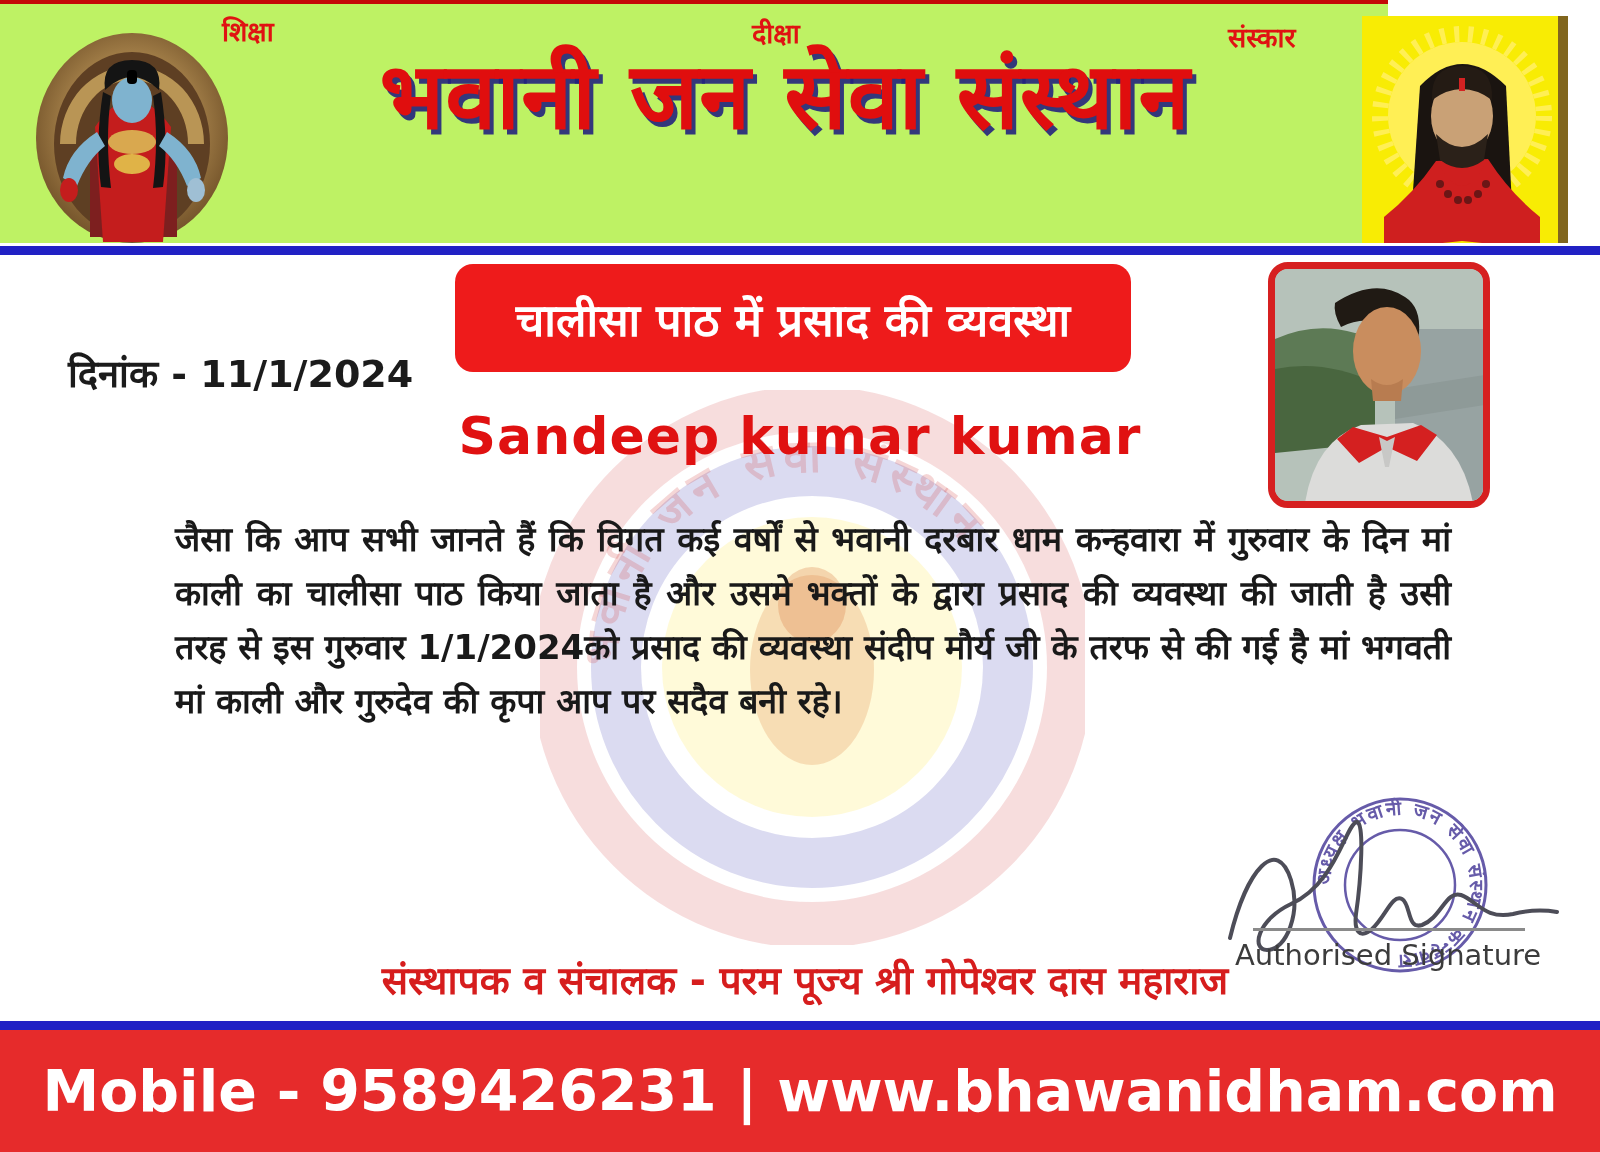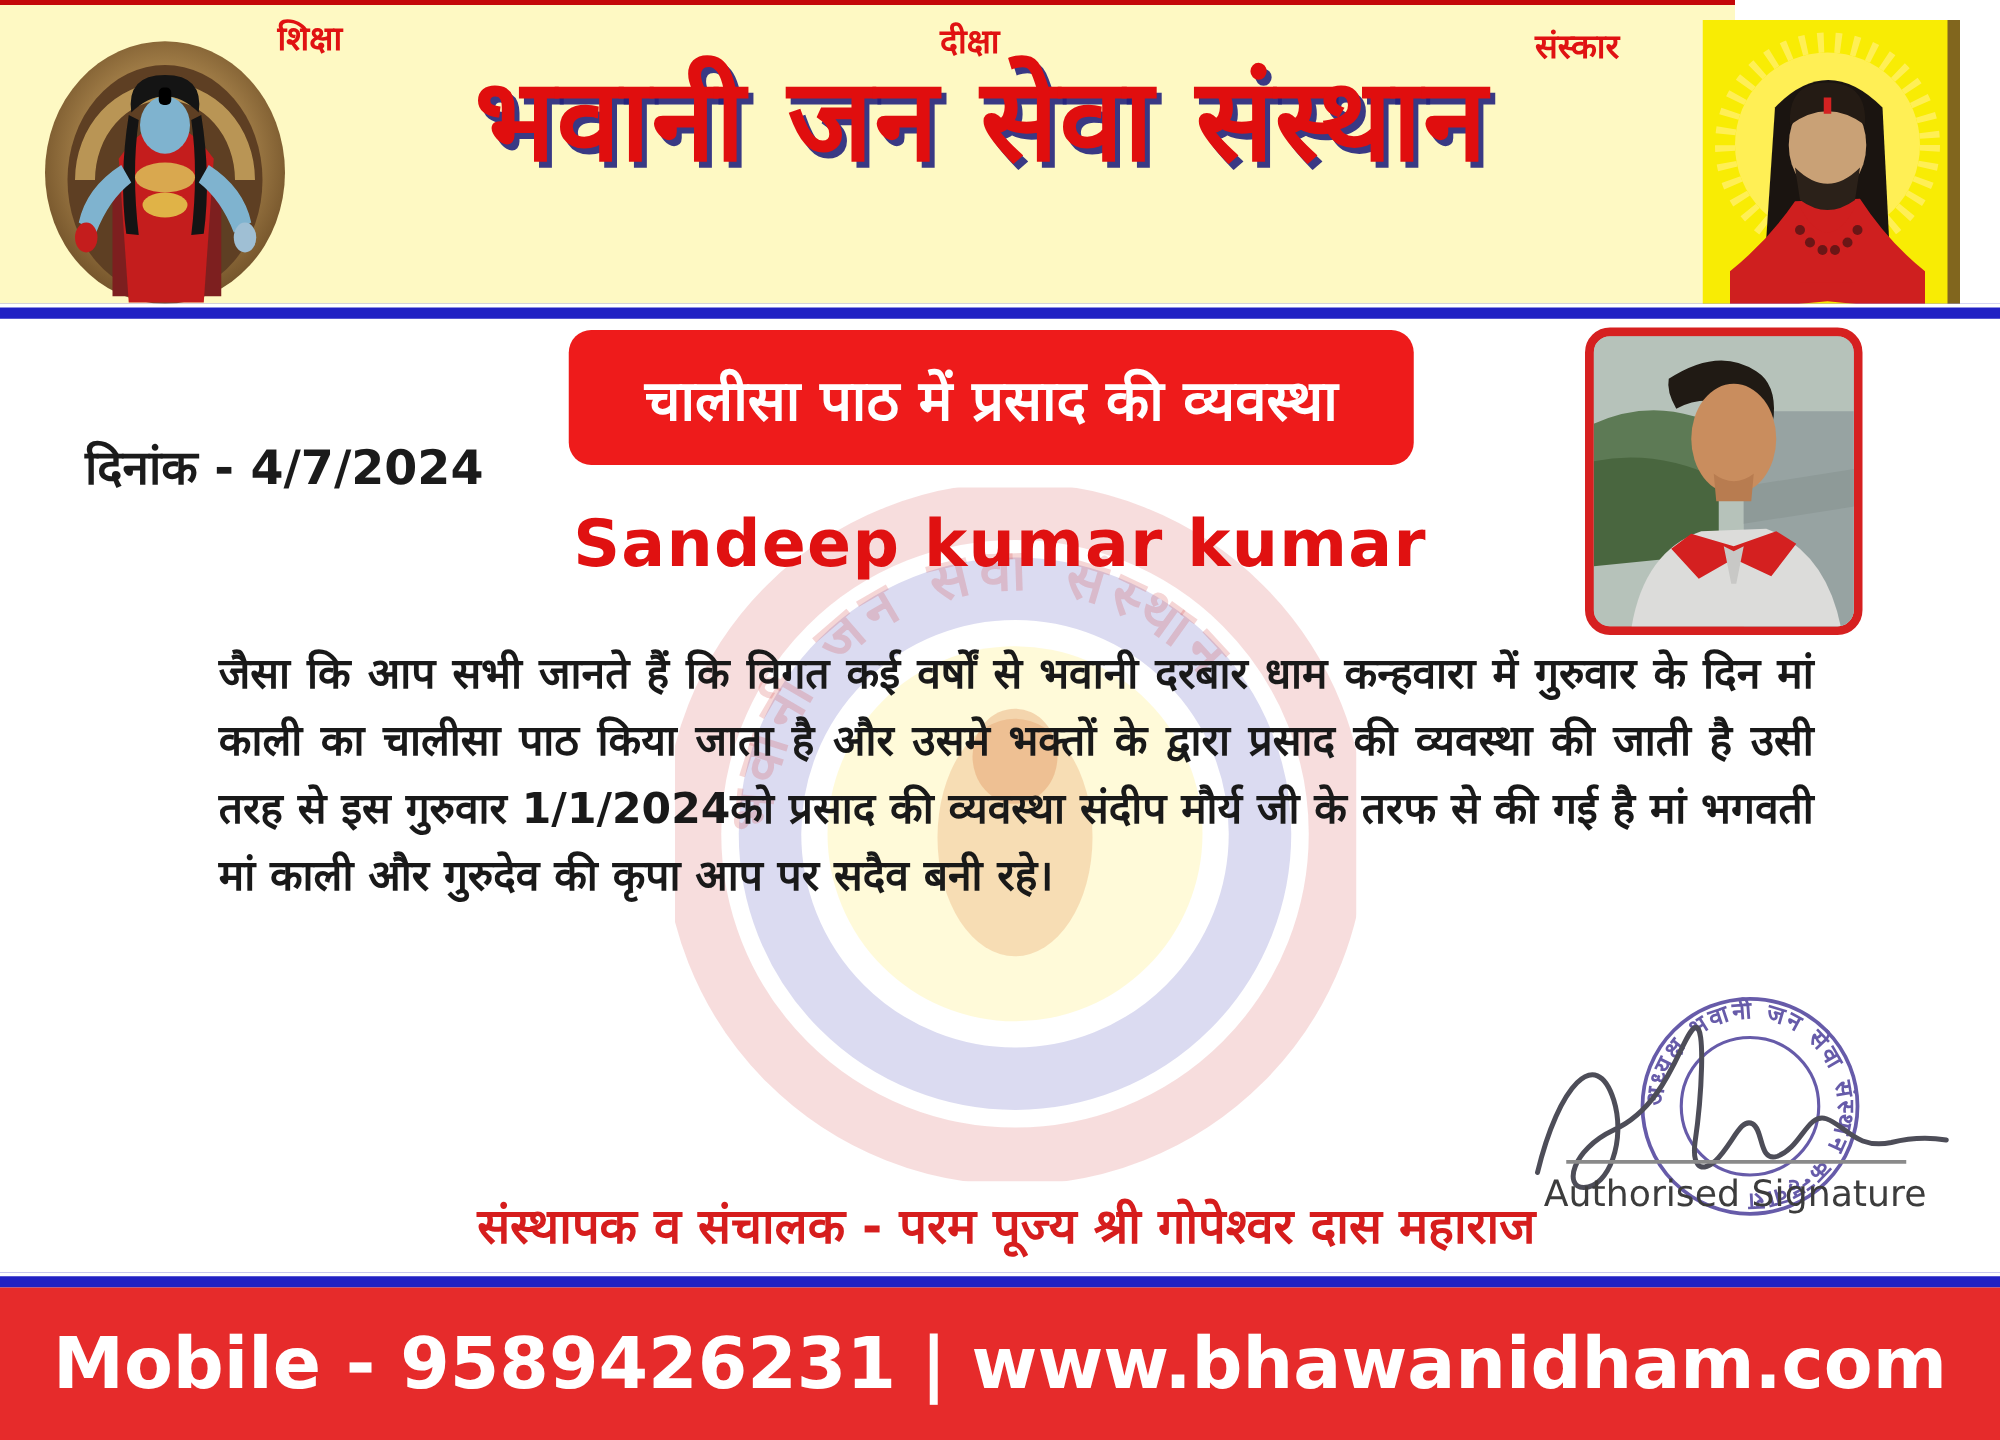--- a/index.html
+++ b/index.html
@@ -3,21 +3,21 @@
 <meta charset="utf-8">
 <style>
   html,body{margin:0;padding:0;background:#e8e8e8;}
   .poster{
     position:relative;width:1600px;height:1152px;background:#ffffff;
     overflow:hidden;font-family:"DejaVu Sans",sans-serif;margin:0 auto;
   }
   
   .header{
     position:absolute;left:0;top:0;width:1388px;height:243px;
-    background:#fef9c3;border-top:4px solid #c40808;box-sizing:border-box;
+    background:#bef264;border-top:4px solid #c40808;box-sizing:border-box;
   }
   .hdr-label{
     position:absolute;font-size:27px;font-weight:700;color:#e01212;line-height:1;
   }
   .lbl-left{left:222px;top:14px;}
   .lbl-center{left:752px;top:16px;}
   .lbl-right{left:1228px;top:20px;}
   .org-title{
     position:absolute;left:240px;top:40px;width:1090px;text-align:center;
     font-size:92px;font-weight:800;color:#e00e0e;white-space:nowrap;
@@ -164,21 +164,21 @@
       <text font-size="46" font-weight="700" fill="rgba(210,70,70,0.22)" letter-spacing="6">
         <textPath href="#wmArc">भवानी जन सेवा संस्थान</textPath>
       </text>
     </svg>
   </div>
 
   <div class="title-banner">
     <span>चालीसा पाठ में प्रसाद की व्यवस्था</span>
   </div>
 
-  <div class="date-line">दिनांक - 4/7/2024</div>
+  <div class="date-line">दिनांक - 11/1/2024</div>
 
   <div class="person-name">Sandeep kumar kumar</div>
 
   <div class="member-photo">
     <svg width="210" height="234" viewBox="0 0 210 234">
       <rect width="210" height="234" fill="#b6c2ba"></rect>
       <rect x="120" y="60" width="90" height="174" fill="#97a3a2"></rect>
       <path d="M0,70 q40,-18 80,-6 l50,10 l0,40 l-130,10 z" fill="#5d7a55"></path>
       <path d="M0,100 q50,-10 100,14 l0,60 l-100,10 z" fill="#49663f"></path>
       <path d="M120,120 l90,-14 l0,30 l-90,14 z" fill="#8e9a98"></path>

